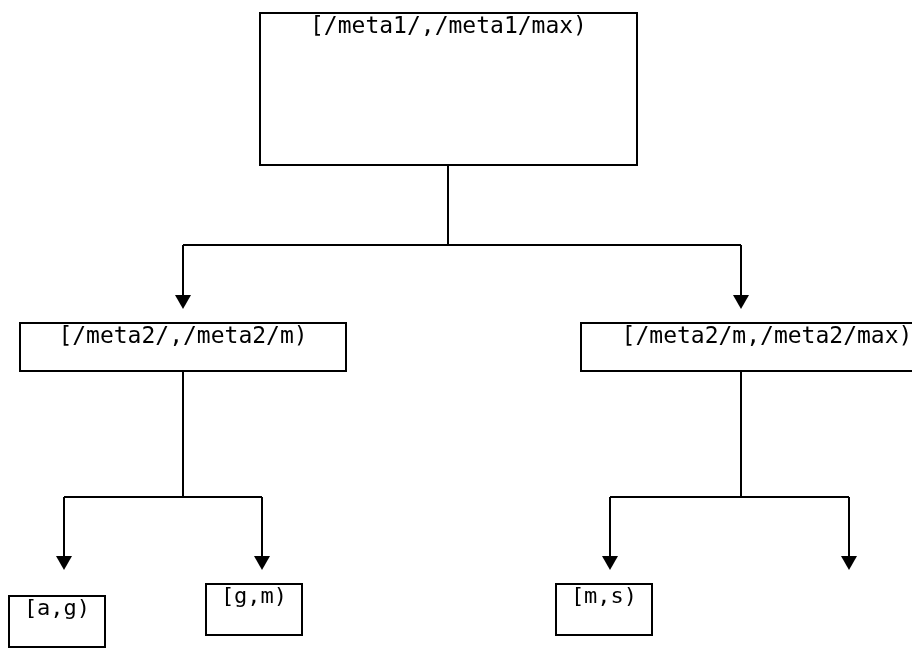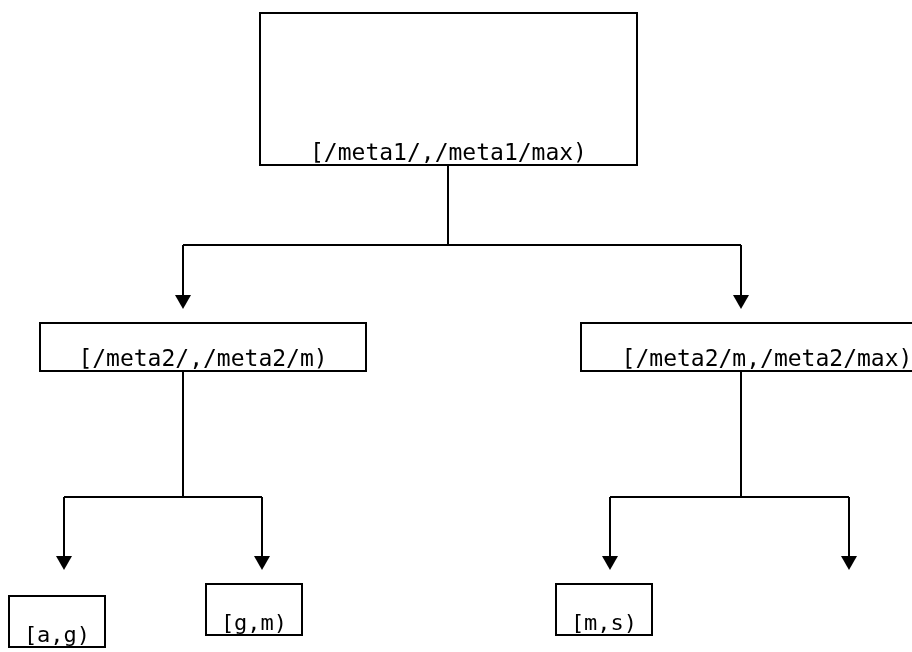--- a/index.html
+++ b/index.html
@@ -25,21 +25,21 @@
     width: 912px;
     height: 652px;
     display: block;
   }
   .node-box {
     position: absolute;
     box-sizing: border-box;
     border: 2px solid #000000;
     background: #ffffff;
     display: flex;
-    align-items: flex-end;
+    align-items: flex-start;
     justify-content: center;
     color: #000000;
     font-family: "DejaVu Sans Mono", "Liberation Mono", monospace;
     white-space: pre;
     letter-spacing: 0px;
   }
   .node-label {
     display: block;
     line-height: 1;
     text-align: center;
@@ -71,21 +71,21 @@
       <line x1="610" y1="497" x2="610" y2="556" stroke="#000000" stroke-width="2" shape-rendering="crispEdges"></line>
       <polygon points="602,556 618,556 610,570" fill="#000000"></polygon>
       <line x1="849" y1="497" x2="849" y2="556" stroke="#000000" stroke-width="2" shape-rendering="crispEdges"></line>
       <polygon points="841,556 857,556 849,570" fill="#000000"></polygon>
     </svg>
 
   <div class="node-box level-root" id="node-root" style="left: 259px; top: 12px; width: 379px; height: 154px; border-width: 2px; border-color: rgb(0, 0, 0); color: rgb(0, 0, 0);">
     <span class="node-label">[/meta1/,/meta1/max)</span>
   </div>
 
-  <div class="node-box level-mid" id="node-meta2-left" style="left: 19px; top: 322px; width: 328px; height: 50px; border-width: 2px; border-color: rgb(0, 0, 0); color: rgb(0, 0, 0); margin-left: 20px;">
+  <div class="node-box level-mid" id="node-meta2-left" style="left: 19px; top: 322px; width: 328px; height: 50px; border-width: 2px; border-color: rgb(0, 0, 0); color: rgb(0, 0, 0);">
     <span class="node-label">[/meta2/,/meta2/m)</span>
   </div>
 
   <div class="node-box level-mid" id="node-meta2-right" style="left: 580px; top: 322px; width: 374px; height: 50px; border-width: 2px; border-color: rgb(0, 0, 0); color: rgb(0, 0, 0);">
     <span class="node-label">[/meta2/m,/meta2/max)</span>
   </div>
 
   <div class="node-box level-leaf" id="node-leaf-a-g" style="left: 8px; top: 583px; width: 98px; height: 53px; border-width: 2px; border-color: rgb(0, 0, 0); color: rgb(0, 0, 0); margin-top: 12px;">
     <span class="node-label">[a,g)</span>
   </div>

